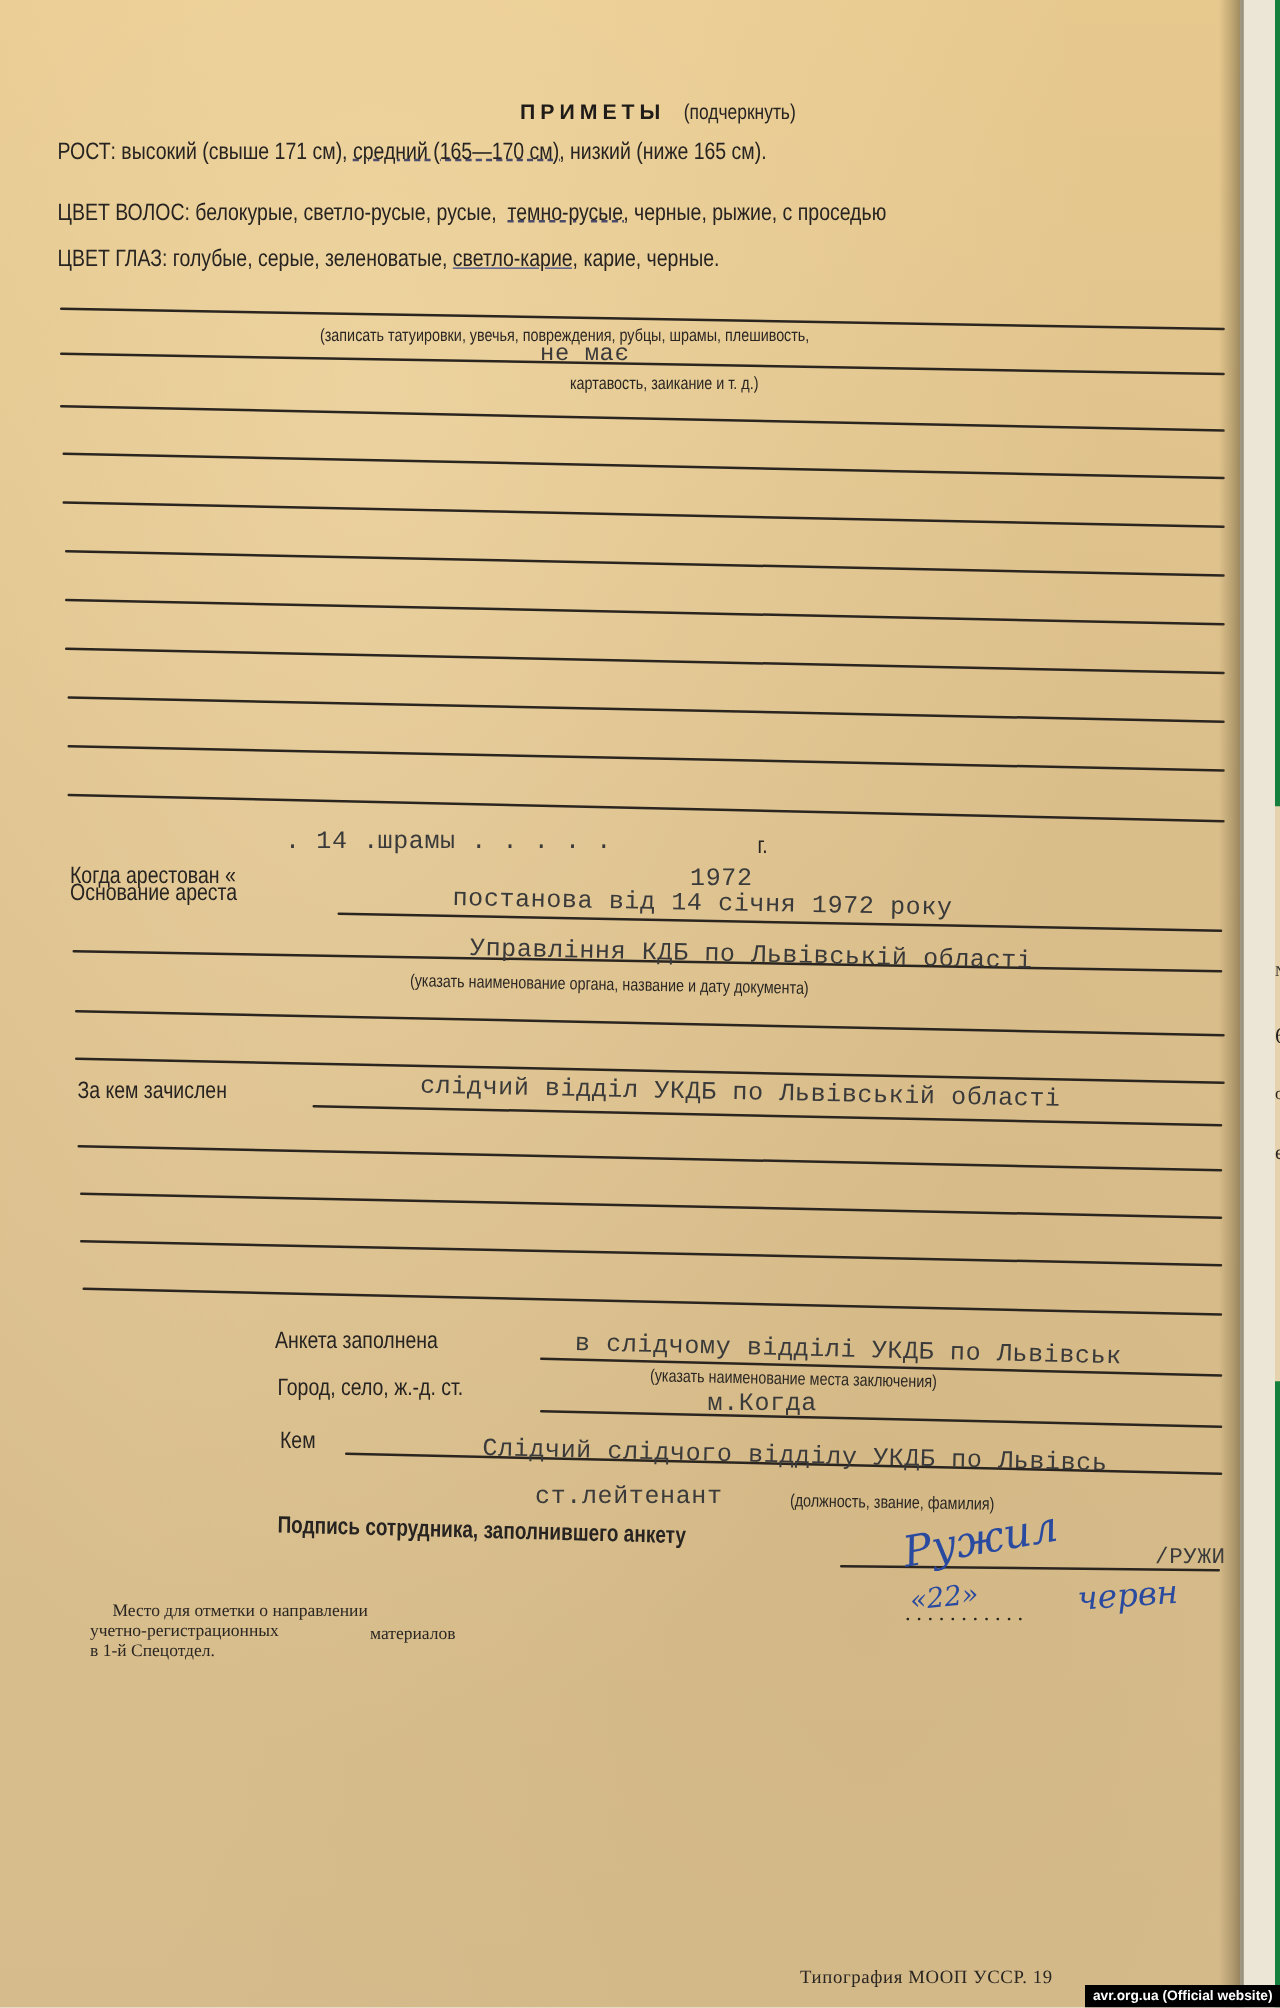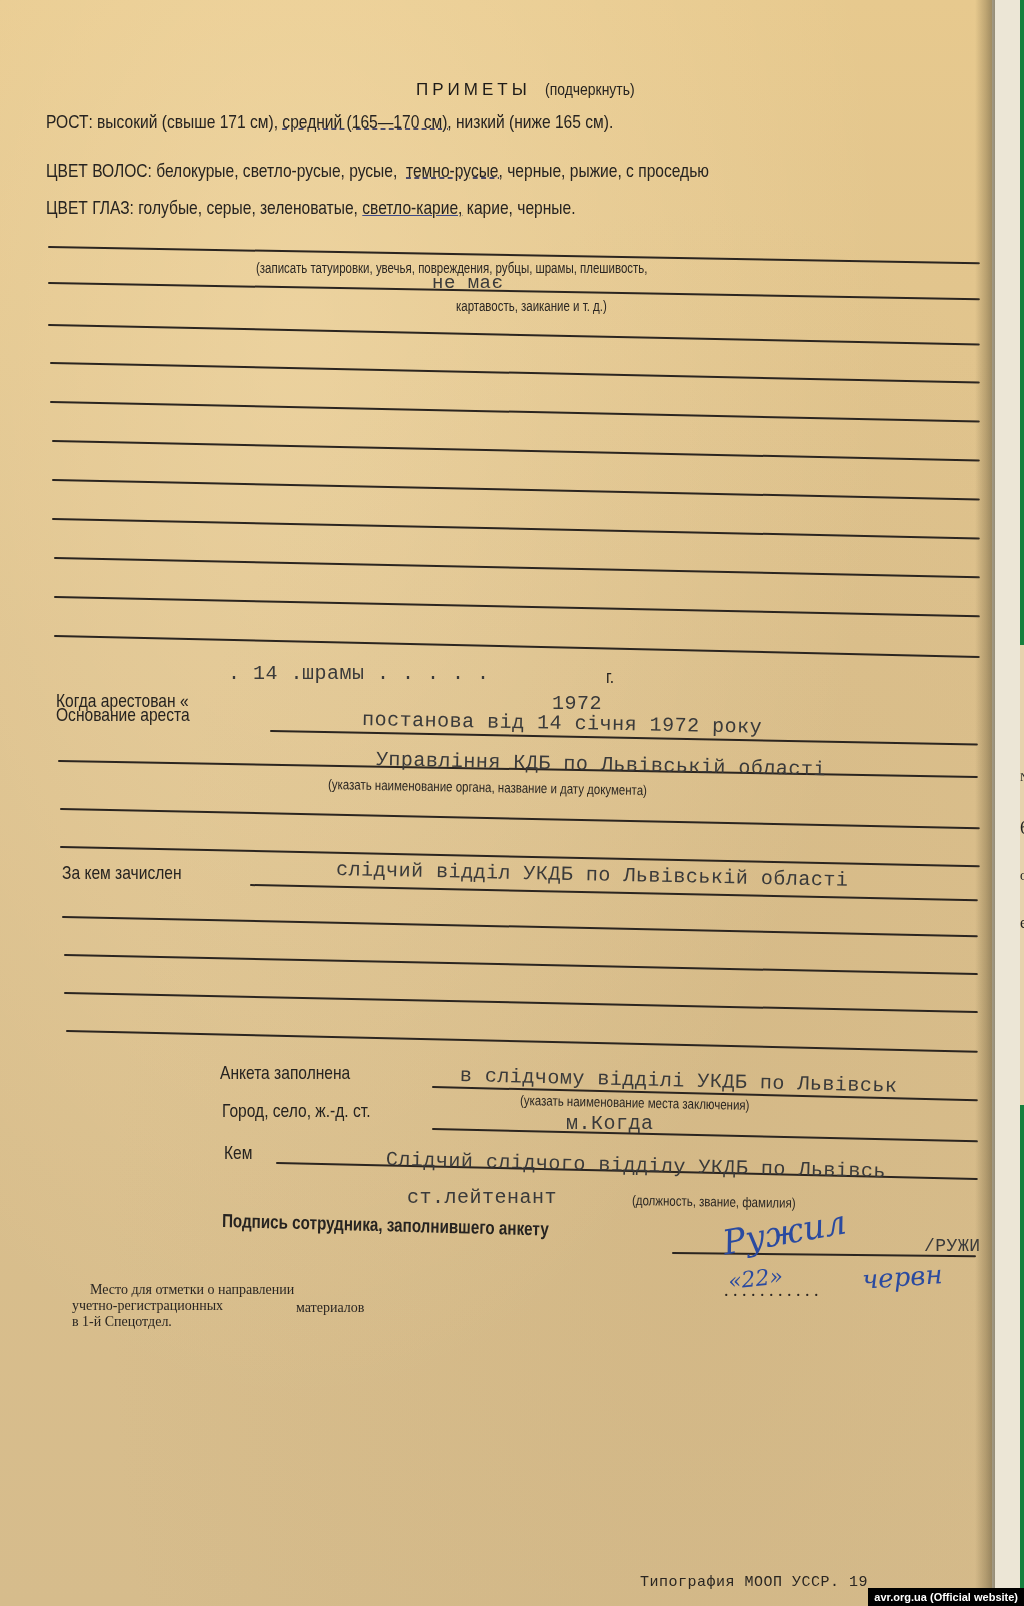--- a/index.html
+++ b/index.html
@@ -13,21 +13,21 @@
   .page-edge { position:absolute; left:975px; top:0; width:20px; height:1606px;
     background:linear-gradient(90deg, rgba(120,100,60,0) 0%, rgba(110,95,60,0.35) 55%, rgba(90,80,55,0.6) 100%); }
   .back-page { position:absolute; left:995px; top:0; width:29px; height:1606px; background:#15803d;margin-left:25px; }
   .back-page .frag { position:absolute; font-family:"Liberation Serif", serif; color:#222; white-space:nowrap; }
   .back-page .tan { position:absolute; left:0; width:29px; background:#e6d2ad; }
   .txt { position:absolute; color:#222; white-space:nowrap; }
   .label { font-family:"Liberation Sans", sans-serif; font-size:17px; transform:scaleX(0.82); transform-origin:left center; color:#262320; }
   .hint { font-family:"Liberation Sans", sans-serif; font-size:14px; transform:scaleX(0.82); transform-origin:left center; color:#2a2622; }
   .typed { font-family:"Liberation Mono", monospace; font-size:20px; color:#3a3a3a; letter-spacing:0.5px; }
   .rule { position:absolute; height:2px; background:#2b2520; border-radius:1px; transform-origin:left center; }
-  .title { font-family:"Liberation Sans", sans-serif; font-weight:normal; font-size:17px; letter-spacing:4px; color:#1e1b18; }
+  .title { font-family:"Liberation Sans", sans-serif; font-weight:bold; font-size:17px; letter-spacing:4px; color:#1e1b18; }
   .underline-ink { text-decoration:underline; text-decoration-color:#4a4a6a; text-decoration-style:dashed; }
   .underline-blue { text-decoration:underline; text-decoration-color:#3d4a8a; }
   .sig { position:absolute; font-family:"DejaVu Serif", serif; font-style:italic; color:#2a4aa0; white-space:nowrap; }
   .watermark { position:absolute; right:0; bottom:0; background:#000; color:#fff; font-family:"Liberation Sans", sans-serif; font-weight:bold; font-size:11px; padding:3px 6px; }
   .small-serif { font-family:"Liberation Serif", serif; font-size:14px; color:#2a2622; line-height:16px; }
 </style>
 </head>
 <body>
 
 <div class="page">
@@ -113,37 +113,37 @@
   <div class="txt typed" style="left:460px; top:1064px; transform:rotate(1.4deg); transform-origin:left center;">в слідчому відділі УКДБ по Львівськ</div>
   <div class="txt hint" style="left:520px; top:1092px; transform:scaleX(0.82) rotate(1deg);">(указать наименование места заключения)</div>
 
   <div class="txt label" style="left:222px; top:1100px; font-size:19px;">Город, село, ж.-д. ст.</div>
   <div class="rule" style="left:432px; top:1128px; width:546px; transform:rotate(1.3deg);"></div>
   <div class="txt typed" style="left:566px; top:1112px;">м.Когда</div>
 
   <div class="txt label" style="left:224px; top:1142px; font-size:19px;">Кем</div>
   <div class="rule" style="left:276px; top:1162px; width:702px; transform:rotate(1.3deg);"></div>
   <div class="txt typed" style="left:386px; top:1148px; transform:rotate(1.4deg); transform-origin:left center;">Слідчий слідчого відділу УКДБ по Львівсь</div>
-  <div class="txt typed" style="left:407px; top:1186px;">ст.лейтенант</div>
+  <div class="txt typed" style="left:428px; top:1186px;">ст.лейтенант</div>
   <div class="txt hint" style="left:632px; top:1192px; transform:scaleX(0.82) rotate(0.8deg);">(должность, звание, фамилия)</div>
 
   <div class="txt label" style="left:222px; top:1210px; font-size:19px; font-weight:bold; transform:scaleX(0.8) rotate(1.2deg);">Подпись сотрудника, заполнившего анкету</div>
   <div class="rule" style="left:672px; top:1252px; width:304px; transform:rotate(0.6deg);"></div>
   <div class="sig" style="left:722px; top:1212px; font-size:34px; transform:rotate(-10deg);">Ружил</div>
   <div class="txt typed" style="left:924px; top:1236px; font-size:18px;">/РУЖИ</div>
   <div class="txt" style="left:724px; top:1280px; font-family:'Liberation Serif',serif; font-size:18px; color:#2a2622;">. . . . . . . . . . .</div>
   <div class="sig" style="left:728px; top:1266px; font-size:22px; transform:rotate(-6deg);">«22»</div>
   <div class="sig" style="left:862px; top:1262px; font-size:26px; transform:rotate(-4deg);">червн</div>
 
   <div class="txt small-serif" style="left:90px; top:1282px;">Место для отметки о направлении</div>
   <div class="txt small-serif" style="left:72px; top:1298px;">учетно-регистрационных</div>
   <div class="txt small-serif" style="left:296px; top:1300px;">материалов</div>
   <div class="txt small-serif" style="left:72px; top:1314px;">в 1-й Спецотдел.</div>
 
-  <div class="txt" style="left:640px; top:1574px; font-family:Liberation Mono, monospace; font-size:15px; color:#2a2622; letter-spacing:0.5px;">Типография МООП УССР. 19</div>
+  <div class="txt" style="left:640px; top:1574px; font-family:Liberation Serif, serif; font-size:15px; color:#2a2622; letter-spacing:0.5px;">Типография МООП УССР. 19</div>
 </div>
 
 <div class="page-edge"></div>
 
 <div class="back-page">
   <div class="tan" style="top:645px; height:460px;"></div>
   <div class="frag" style="left:4px; top:148px; font-size:22px;">пр</div>
   <div class="frag" style="left:4px; top:176px; font-size:22px;">об</div>
   <div style="position:absolute; left:4px; top:418px; width:25px; height:3px; background:#333;"></div>
   <div class="frag" style="left:0px; top:770px; font-size:12px;">№</div>

